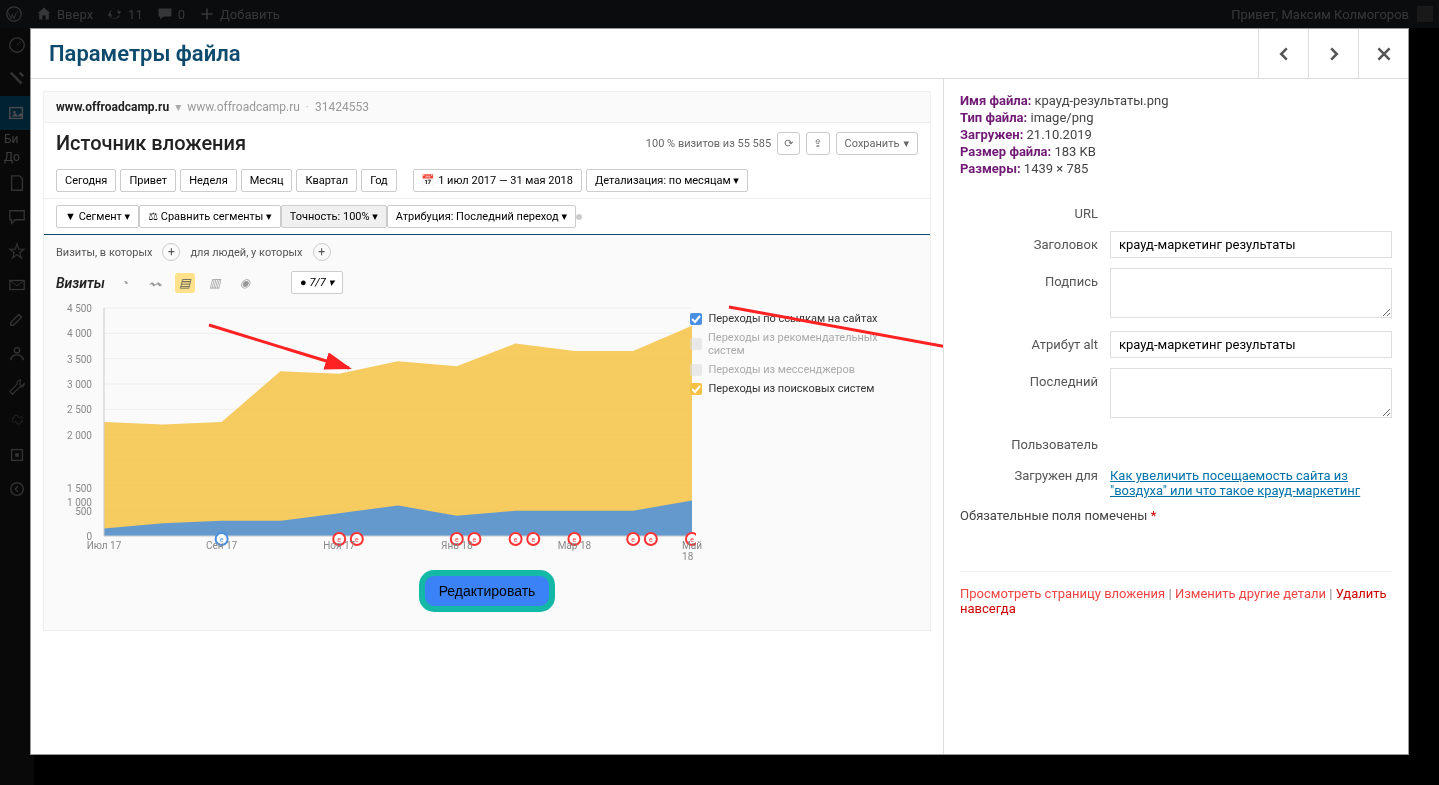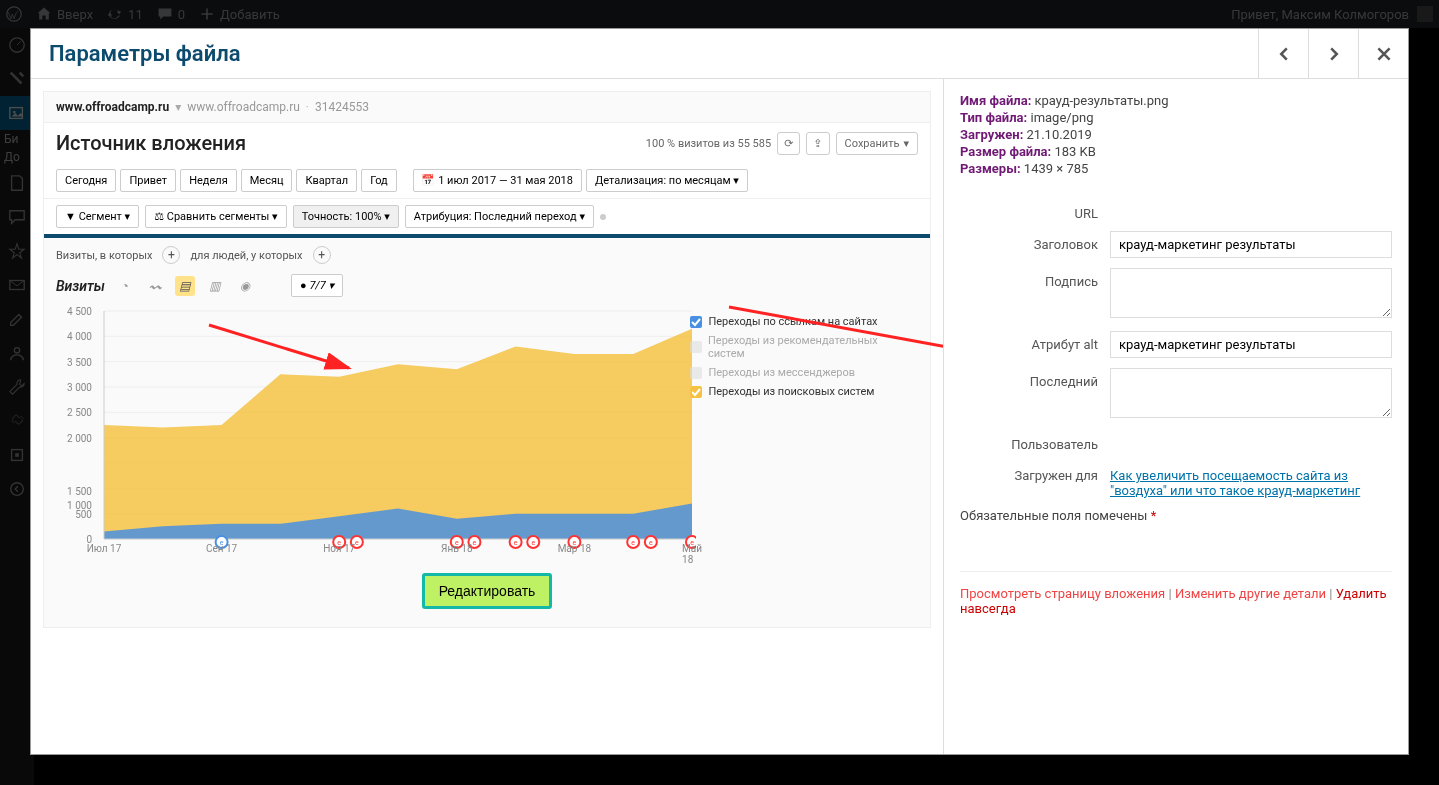--- a/index.html
+++ b/index.html
@@ -40,41 +40,41 @@
 .ym-row1 { padding: 8px 12px; font-size: 12px; color: #555; display:flex; align-items:center; gap:6px; background:#fafafa; border-bottom:1px solid #eee;}
 .ym-row1 b { color:#222; }
 .ym-row2 { padding: 8px 12px; display: flex; align-items: center; justify-content: space-between; background:#fff;}
 .ym-title { font-size: 20px; font-weight: 500; color:#222; }
 .ym-right { display: flex; gap: 6px; align-items: center; font-size: 11px; color: #666; }
 .ym-btn { border: 1px solid #ccc; border-radius: 3px; padding: 4px 8px; font-size: 11px; background: #fff; cursor:pointer; display:flex; align-items:center; gap:4px;}
 .ym-btn.ico { padding: 4px 6px; }
 .ym-tabs { display: flex; gap: 4px; padding: 6px 12px; background: #fff; font-size: 11px; flex-wrap:wrap; border-bottom:1px solid #eee;}
 .ym-tab { border: 1px solid #ccc; padding: 4px 8px; border-radius: 2px; cursor: pointer; background:#fff;}
 .ym-tab.sel { background: #f0f0f0; }
-.ym-controls { display:flex; gap:6px; padding:6px 12px; background:#fff; font-size:11px; flex-wrap:wrap; border-bottom:4px solid #0c4a6e;}
+.ym-controls { display:flex; padding:6px 12px; background:#fff; font-size:11px; flex-wrap:wrap; border-bottom:1px solid #0c4a6e;}
 .ym-visits-row { display:flex; align-items:center; gap:10px; padding:8px 12px; font-size:11px; color:#555;}
 .ym-plus { width:18px; height:18px; border:1px solid #ccc; border-radius:50%; display:flex; align-items:center; justify-content:center; font-size:12px;}
 .ym-chart-head { display:flex; align-items:center; gap:10px; padding:2px 12px;font-style:italic;}
 .ym-chart-title { font-weight:600; font-size:14px; color:#222;}
 .ym-mini-ic { width:20px; height:20px; display:flex; align-items:center; justify-content:center; color:#999; font-size:12px;}
 .ym-mini-ic.act { background:#ffe28a; border-radius:3px; color:#555;}
 
 .chart-area { display:flex; padding:6px 12px 0 12px; }
 .chart-plot { position:relative; width:640px; height:250px; }
 .chart-plot svg { position:absolute; left:0; top:0; }
 .y-labels { position:absolute; left:0; top:0; width:40px; height:240px; font-size:10px; color:#888; }
 .y-labels div { position:absolute; right:4px; transform:translateY(-50%); }
 .x-labels { position:absolute; left:48px; right:0; bottom:-4px; height:16px; font-size:10px; color:#888;}
 .x-labels div { position:absolute; transform:translateX(-50%);}
 .legend { padding:10px 8px 0 16px; font-size:11px; color:#777; }
 .legend .lg { display:flex; align-items:center; gap:6px; margin-bottom:6px;}
 .legend .sw { width:12px; height:12px; border-radius:2px; }
 
 .edit-btn-row { display:flex; justify-content:center; padding:18px;}
-.edit-btn { border:3px solid #14b8a6; background:#bef264; padding:7px 14px; font-size:14px; border-radius:3px; cursor:pointer;}
+.edit-btn { border:6px solid #14b8a6; background:#3b82f6; padding:7px 14px; font-size:14px; border-radius:15px; cursor:pointer;}
 
 
 .arrow { position:absolute; pointer-events:none; }
 
 
 .details { width: 465px; border-left: 1px solid #ddd; padding: 14px 16px; font-size: 13px; color: #444; overflow:auto; }
 .details .meta-line { margin-bottom: 2px; }
 .details .meta-line b { color: #701a75; }
 .form-table { margin-top: 24px; width: 100%; }
 .form-row { display: flex; margin-bottom: 10px; align-items: flex-start; }

